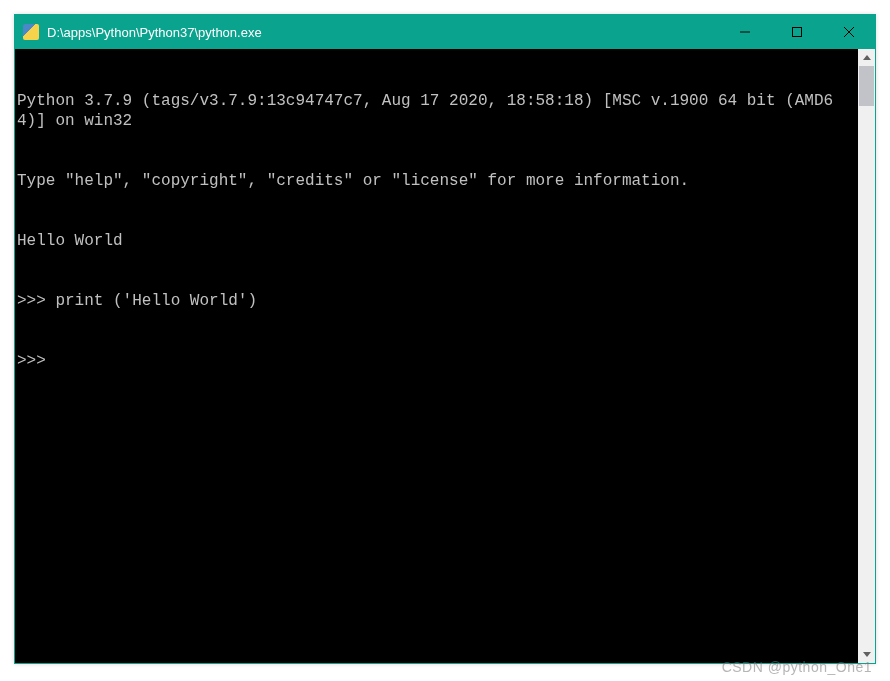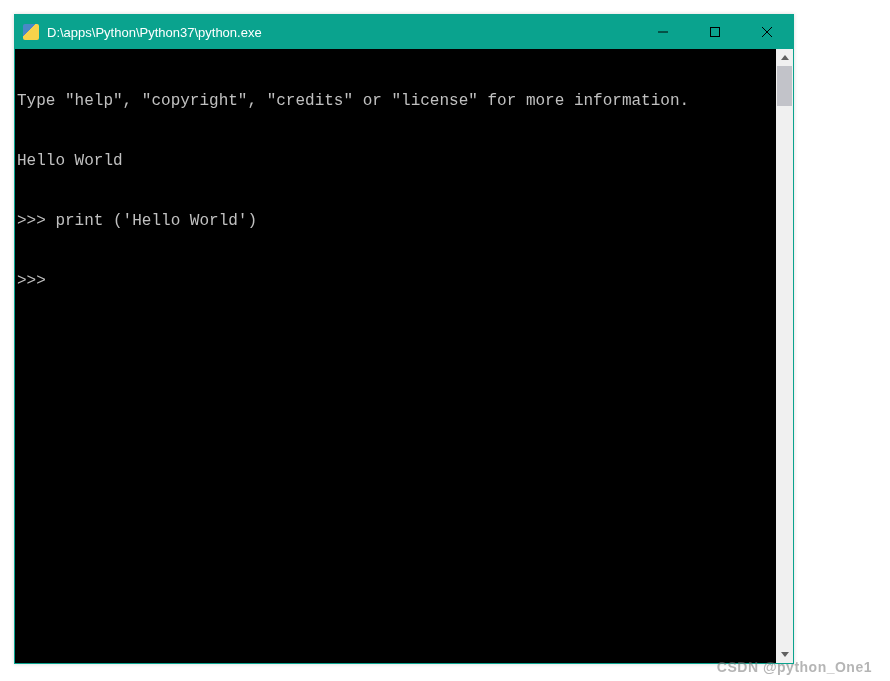--- a/index.html
+++ b/index.html
@@ -9,21 +9,21 @@
     }
     body {
       font-family: "Segoe UI", Arial, sans-serif;
       background: #fff;
       width: 890px;
       height: 681px;
       position: relative;
       padding: 14px;
     }
     .window {
-      width: 780px;
+      width: 862px;
       height: 650px;
       border: 1px solid #0aa38e;
       background: #000;
       display: flex;
       flex-direction: column;
       box-shadow: 0 0 4px rgba(0,0,0,0.15);
     }
     .titlebar {
       height: 34px;
       background: #0aa38e;
@@ -116,21 +116,20 @@
     }
     .watermark {
       position: absolute;
       right: 18px;
       bottom: 6px;
       color: rgba(120,120,120,0.55);
       font-size: 14px;
       font-family: Arial, sans-serif;
       letter-spacing: 0.5px;
       pointer-events: none;
-      font-weight: bold;
     }
   </style>
 </head>
 <body>
 
 <div class="window">
   <div class="titlebar">
     <div class="titlebar-icon"></div>
     <div class="titlebar-title">D:\apps\Python\Python37\python.exe</div>
     <div class="titlebar-controls">
@@ -147,20 +146,21 @@
       <div class="titlebar-btn close">
         <svg width="10" height="10" viewBox="0 0 10 10">
             <line x1="0" y1="0" x2="10" y2="10" stroke-width="1"></line>
             <line x1="10" y1="0" x2="0" y2="10" stroke-width="1"></line>
           </svg>
       </div>
     </div>
   </div>
   <div class="content-wrap">
     <div class="terminal">
+      <div class="line">Python 3.7.9 (tags/v3.7.9:13c94747c7, Aug 17 2020, 18:58:18) [MSC v.1900 64 bit (AMD64)] on win32</div>
       <div class="line">Type "help", "copyright", "credits" or "license" for more information.</div>
       <div class="line">Hello World</div>
       <div class="line">&gt;&gt;&gt; print ('Hello World')</div>
       <div class="line">&gt;&gt;&gt;</div>
     </div>
     <div class="scrollbar">
       <div class="scroll-arrow up">
         <svg width="8" height="5" viewBox="0 0 8 5">
             <path d="M0 5 L4 0 L8 5" fill="#606060"></path>
           </svg>

